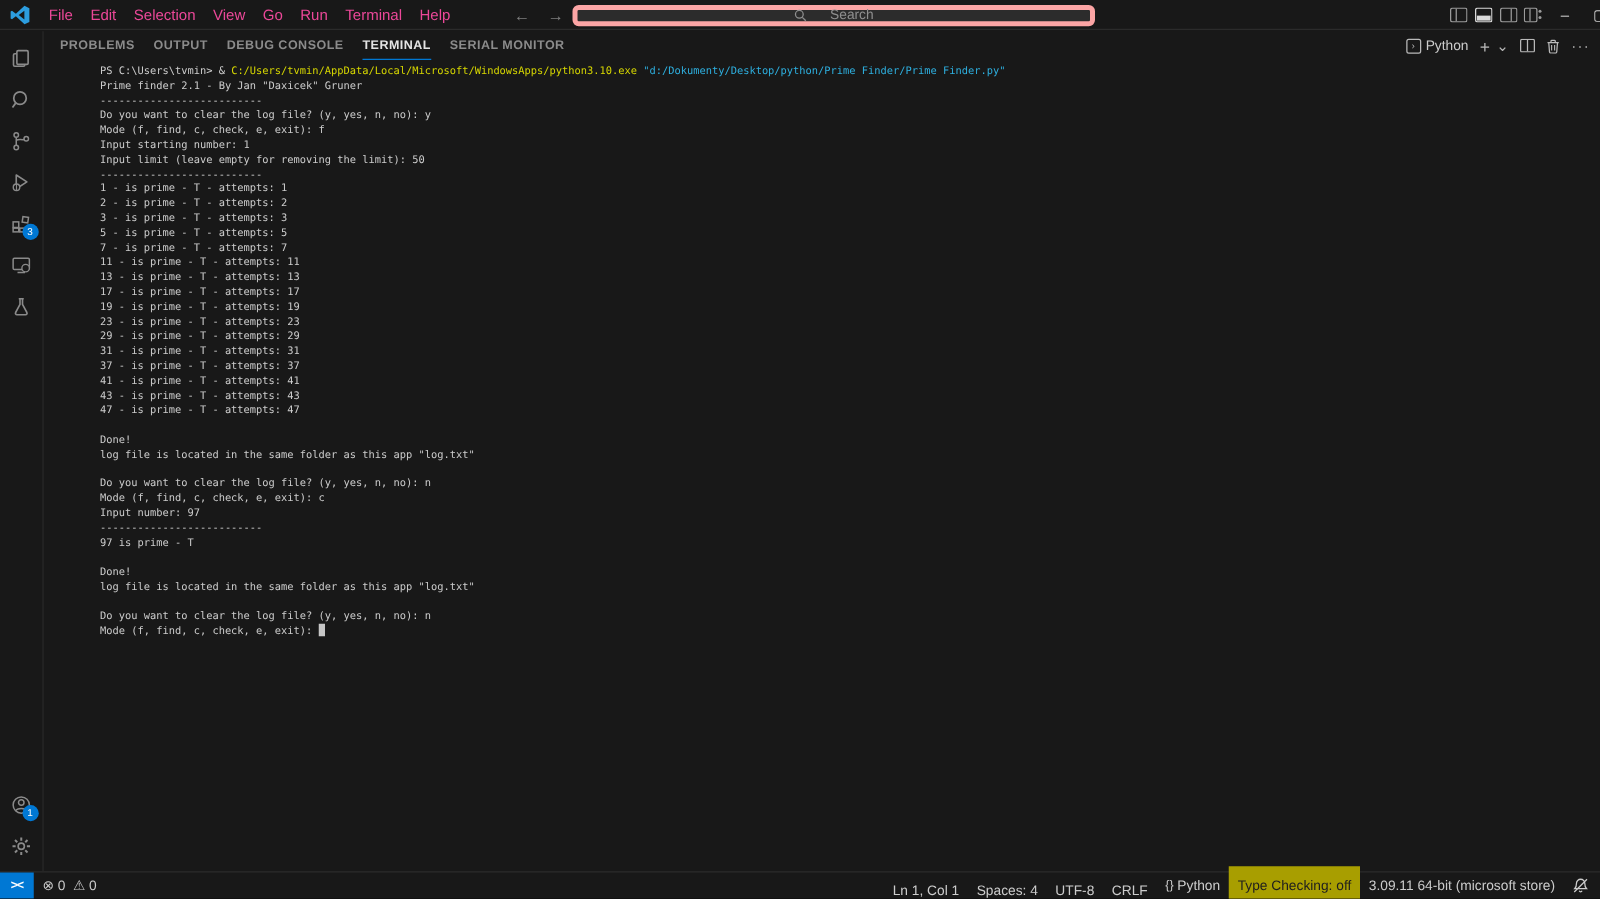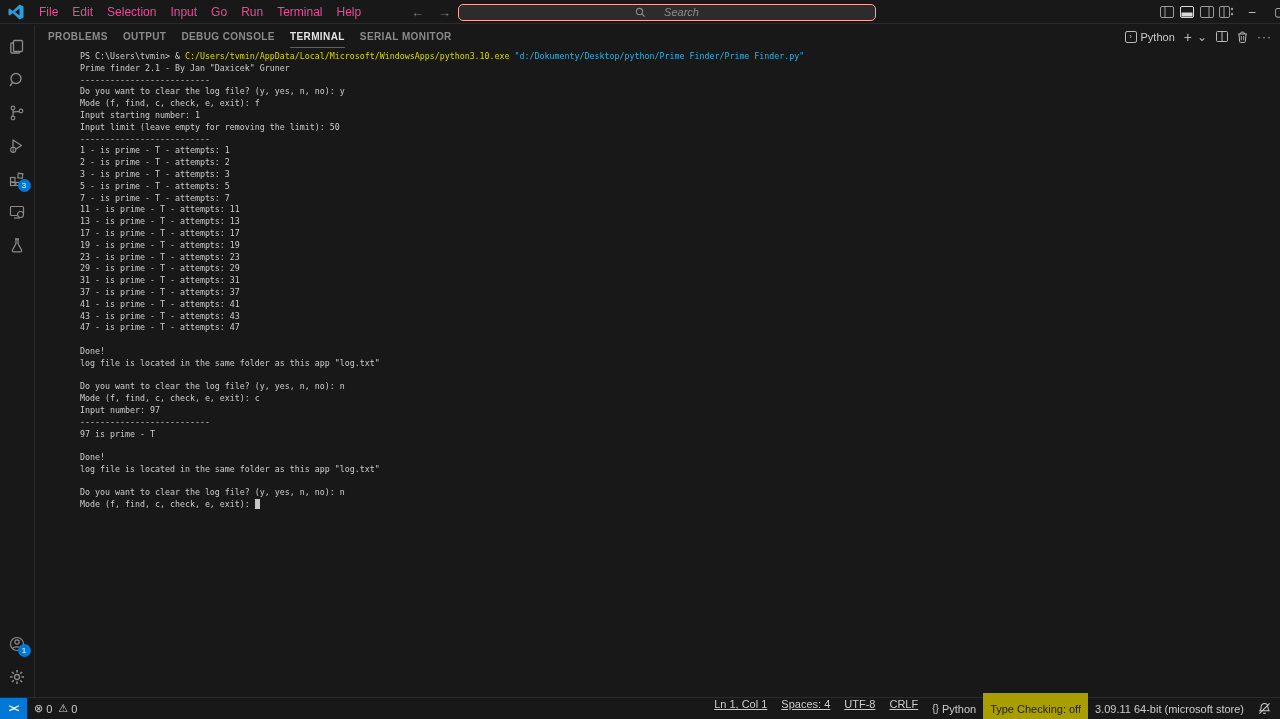--- a/index.html
+++ b/index.html
@@ -12,22 +12,22 @@
   .titlebar {
     position:absolute; top:0; left:0; right:0; height:24px;
     display:flex; align-items:center; background:#181818; border-bottom:1px solid #2b2b2b;
   }
   .vscode-logo { width:16px; height:16px; margin:0 8px 0 8px; flex:none; }
   .menubar { display:flex; align-items:center; }
   .menu-item { font-size:12px; color:#ec4899; padding:0 7px; cursor:default; }
   .nav-search { position:absolute; left:50%; top:0; transform:translateX(-50%); height:24px; display:flex; align-items:center; }
   .nav-arrow { color:#7f7f7f; font-size:13px; padding:0 7px; }
   .searchbox {
-    width:418px; height:17px; background:#2c2c2c; border:1px solid #fca5a5; border-radius:5px;
-    display:flex; align-items:center; justify-content:center; color:#8f8f8f; font-size:11px; gap:18px;font-style:italic;
+    width:418px; height:17px; background:#2c2c2c; border:4px solid #fca5a5; border-radius:5px;
+    display:flex; align-items:center; justify-content:center; color:#8f8f8f; font-size:11px; gap:18px;
   }
   .titlebar-right { position:absolute; right:0; top:0; height:24px; display:flex; align-items:center; }
   .tb-icon { width:17px; height:24px; display:flex; align-items:center; justify-content:center; margin-right:3px; }
   .winctl { width:28px; height:24px; display:flex; align-items:center; justify-content:center; color:#cccccc; font-size:12px; }
   
   .main { position:absolute; top:25px; bottom:22px; left:0; right:0; display:flex; }
   .activitybar {
     width:35px; flex:none; background:#181818; border-right:1px solid #2b2b2b;
     display:flex; flex-direction:column; align-items:center; padding:5px 0 4px 0;
   }
@@ -80,21 +80,21 @@
   <div class="titlebar">
     <div class="vscode-logo">
       <svg viewBox="0 0 16 16" width="16" height="16">
           <path fill="#2c9ddf" d="M11.6 0.6 4.7 7 1.6 4.6 0.5 5.2v5.6l1.1.6L4.7 9l6.9 6.4 3.9-1.9V2.5zM11.5 4.5v7L7 8z"></path>
         </svg>
     </div>
     <nav class="menubar">
         <span class="menu-item">File</span>
         <span class="menu-item">Edit</span>
         <span class="menu-item">Selection</span>
-        <span class="menu-item">Input</span>
+        <span class="menu-item">View</span>
         <span class="menu-item">Go</span>
         <span class="menu-item">Run</span>
         <span class="menu-item">Terminal</span>
         <span class="menu-item">Help</span>
       </nav>
     <div class="nav-search">
       <span class="nav-arrow">←</span>
       <span class="nav-arrow">→</span>
       <div class="searchbox">
         <svg width="11" height="11" viewBox="0 0 16 16">
@@ -251,21 +251,21 @@
 
   <div class="statusbar">
     <div class="remote-indicator">&gt;&lt;</div>
     <div class="sb-item">
       <span class="sb-glyph">⊗</span>
       <span>0</span>
       <span class="sb-glyph" style="margin-left:3px;">⚠</span>
       <span>0</span>
     </div>
     <div class="sb-right">
-      <div style="display:flex;align-items:flex-start;height:100%;text-decoration:underline;">
+      <div style="display:flex;align-items:flex-end;height:100%;">
           <div class="sb-item">Ln 1, Col 1</div>
           <div class="sb-item">Spaces: 4</div>
           <div class="sb-item">UTF-8</div>
           <div class="sb-item">CRLF</div>
         </div>
       <div class="sb-item">
         <span style="font-size:10px;">{}</span>
         <span>Python</span>
       </div>
       <div class="sb-badge-yellow">Type Checking: off</div>

